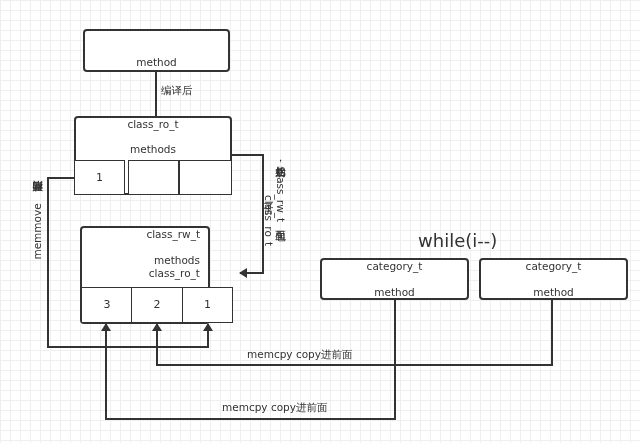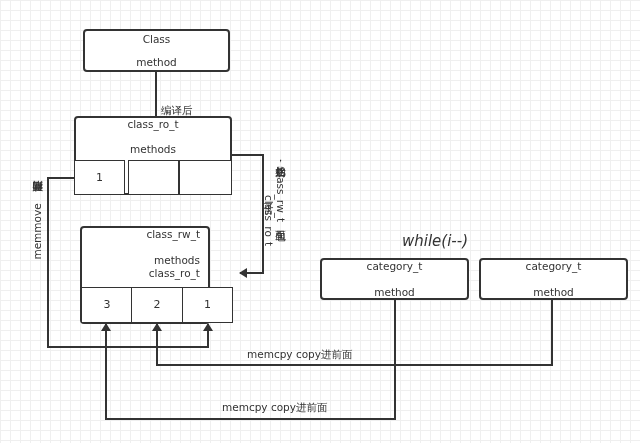--- a/index.html
+++ b/index.html
@@ -41,25 +41,24 @@
   <path d="M231,155 L263,155 L263,273 L240,273" fill="none" stroke="#333" stroke-width="2" marker-end="url(#arr)"></path>
 
   <path d="M74,178 L48,178 L48,347 L208,347 L208,324" fill="none" stroke="#333" stroke-width="2" marker-end="url(#arr)"></path>
 
   <path d="M552,299 L552,365 L157,365 L157,324" fill="none" stroke="#333" stroke-width="2" marker-end="url(#arr)"></path>
 
   <path d="M395,299 L395,419 L106,419 L106,324" fill="none" stroke="#333" stroke-width="2" marker-end="url(#arr)"></path>
 </svg>
 
 <div class="box" style="left:83px; top:29px; width:147px; height:43px;">
-  <div class="txt center" style="left:0; right:0; top:2px;">Class</div>
   <div class="txt center" style="left:0; right:0; top:25px;">method</div>
 </div>
 
-<div class="txt" style="left:161px; top:104px;">编译后</div>
+<div class="txt" style="left:161px; top:84px;">编译后</div>
 
 <div class="box" style="left:74px; top:116px; width:158px; height:79px;">
   <div class="txt center" style="left:0; right:0; top:0px;">class_ro_t</div>
   <div class="txt center" style="left:0; right:0; top:25px;">methods</div>
 </div>
 <div class="cell" style="left:74px; top:160px; width:51px; height:35px; line-height:33px;">1</div>
 <div class="cell" style="left:128px; top:160px; width:51px; height:35px; line-height:33px;"></div>
 <div class="cell" style="left:179px; top:160px; width:53px; height:35px; line-height:33px;"></div>
 
 <div class="vert" style="left:274px; top:158px;">初始化后，class_rw_t里面包</div>
@@ -69,21 +68,21 @@
 
 <div class="box" style="left:80px; top:226px; width:130px; height:98px;text-align:right;">
   <div class="txt" style="right:8px; top:0px;">class_rw_t</div>
   <div class="txt" style="right:8px; top:26px;">methods</div>
   <div class="txt" style="right:8px; top:39px;">class_ro_t</div>
 </div>
 <div class="cell" style="left:81px; top:287px; width:52px; height:36px; line-height:34px;">3</div>
 <div class="cell" style="left:131px; top:287px; width:52px; height:36px; line-height:34px;">2</div>
 <div class="cell" style="left:182px; top:287px; width:51px; height:36px; line-height:34px;">1</div>
 
-<div class="txt" style="left:402px; top:232px; font-size:15px; line-height:18px;font-style:italic;">while(i--)</div>
+<div class="txt" style="left:418px; top:232px; font-size:18px; line-height:18px;">while(i--)</div>
 
 <div class="box" style="left:320px; top:258px; width:149px; height:42px;">
   <div class="txt center" style="left:0; right:0; top:0px;">category_t</div>
   <div class="txt center" style="left:0; right:0; top:26px;">method</div>
 </div>
 <div class="box" style="left:479px; top:258px; width:149px; height:42px;">
   <div class="txt center" style="left:0; right:0; top:0px;">category_t</div>
   <div class="txt center" style="left:0; right:0; top:26px;">method</div>
 </div>
 

